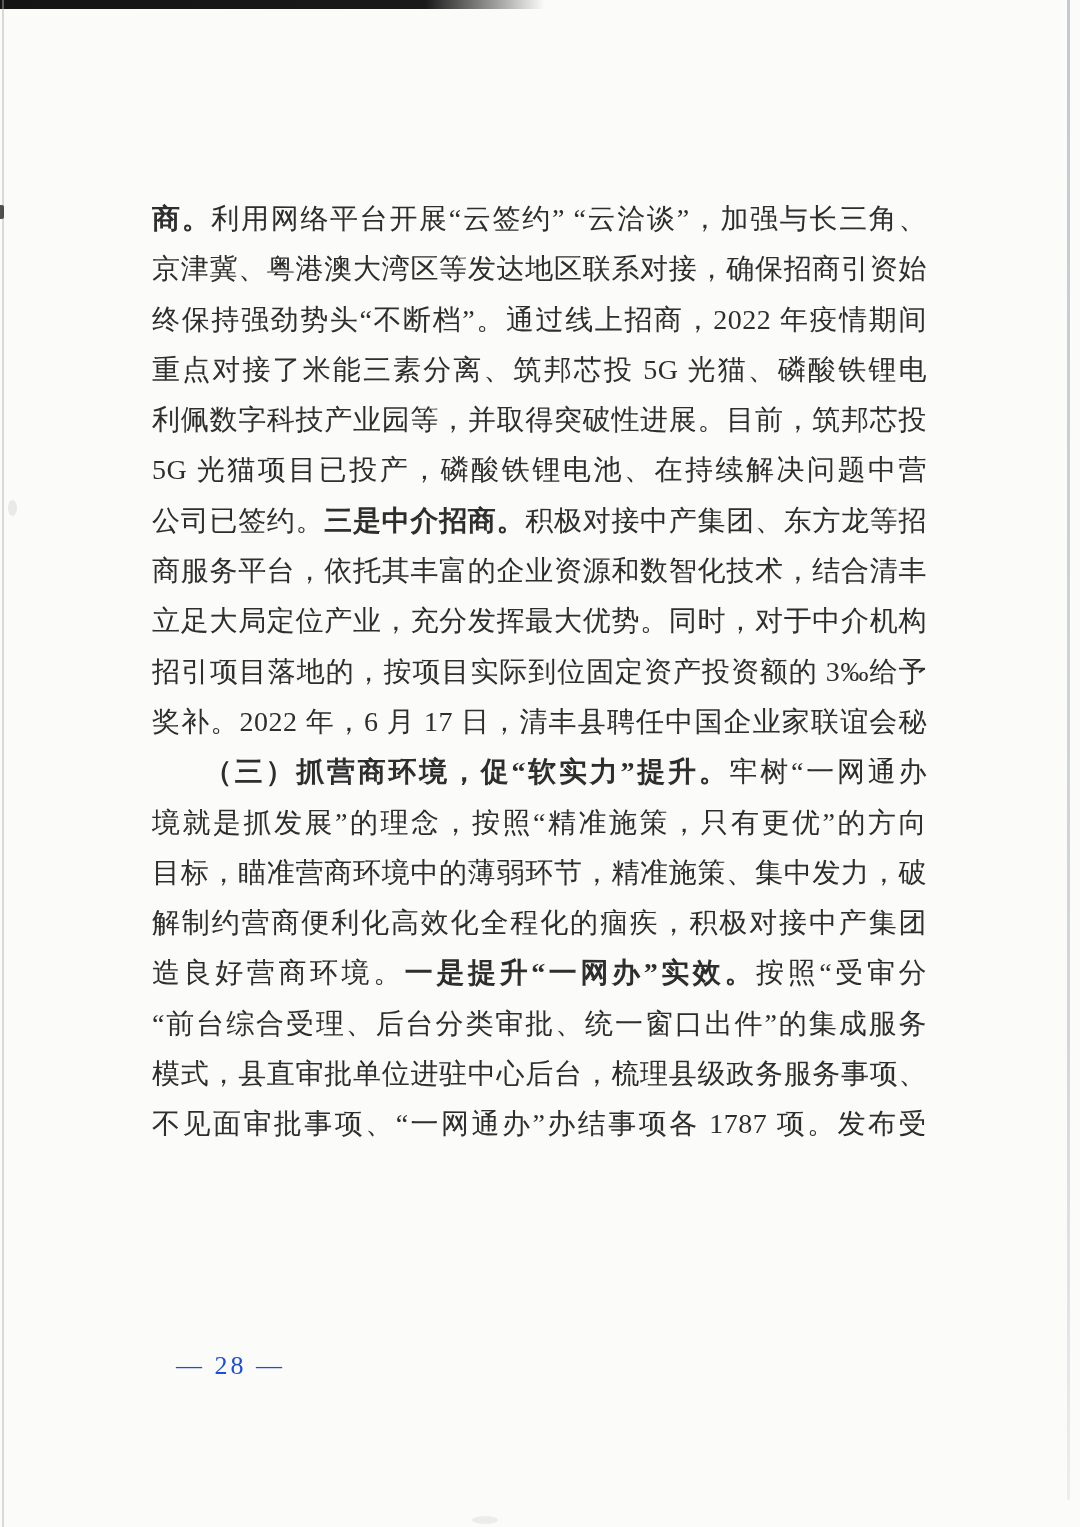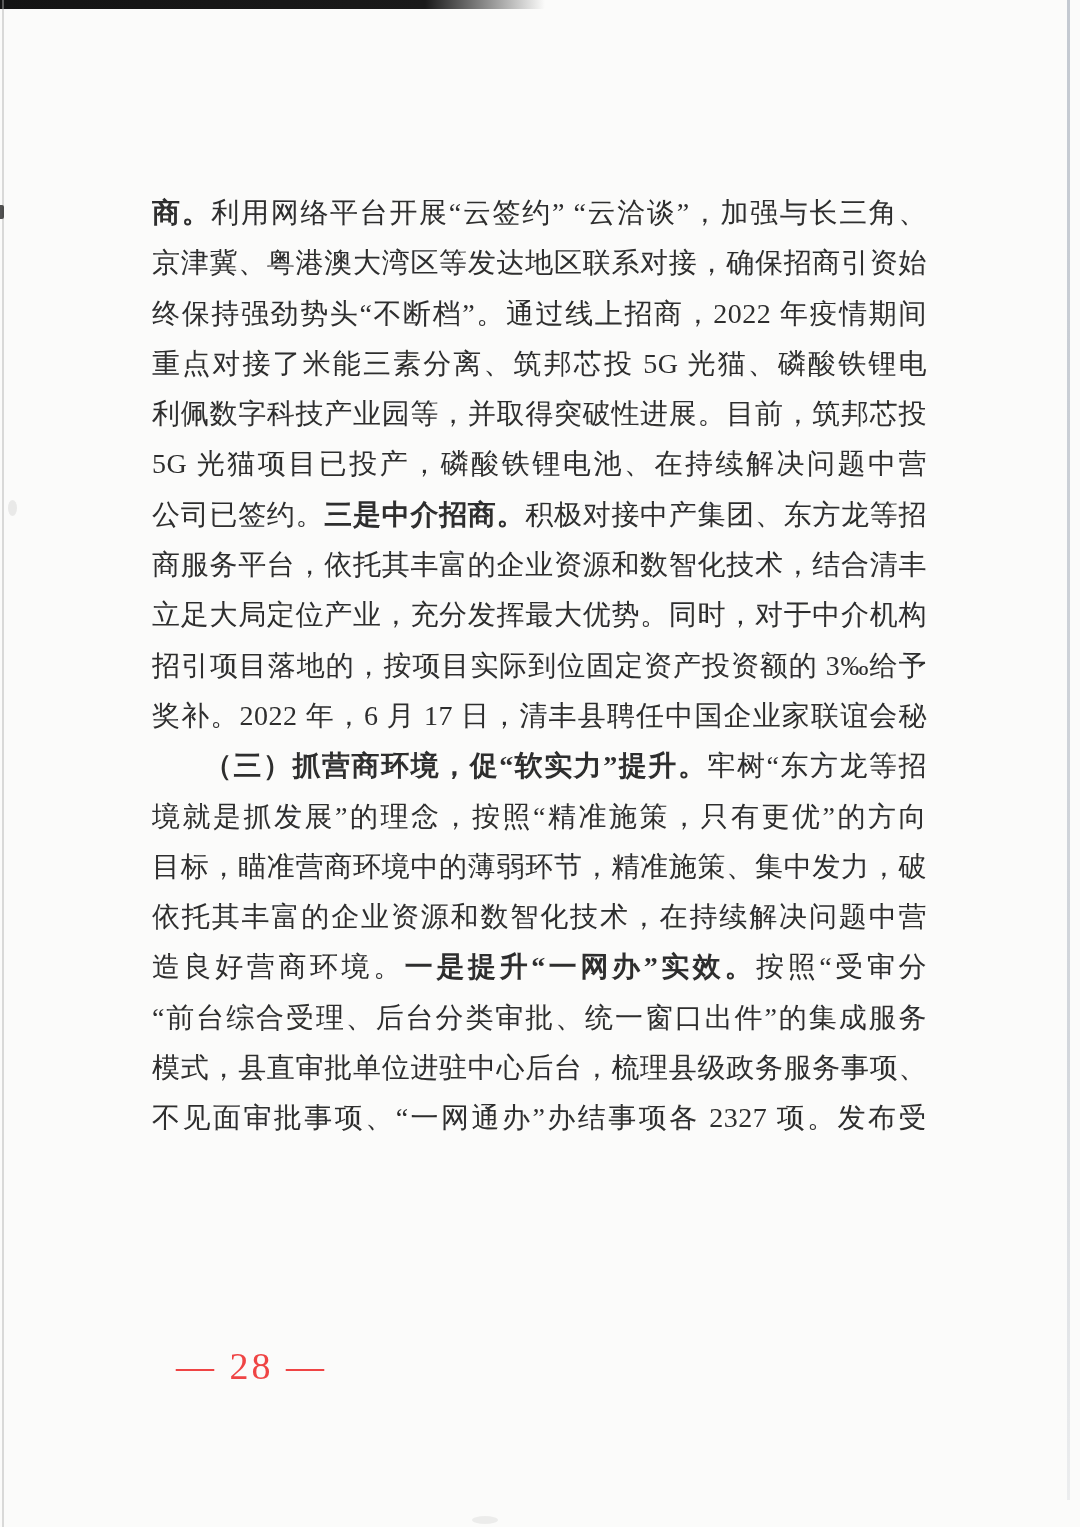--- a/index.html
+++ b/index.html
@@ -34,40 +34,40 @@
   .smudge-a {
     position: absolute; left: 8px; top: 500px; width: 9px; height: 16px;
     background: rgba(0,0,0,0.07); border-radius: 50%;
   }
   .smudge-b {
     position: absolute; left: 472px; top: 1516px; width: 26px; height: 8px;
     background: rgba(0,0,0,0.06); border-radius: 50%;
   }
   
   .text-block {
-    position: absolute; left: 152px; top: 188px; width: 775px;
+    position: absolute; left: 152px; top: 194px; width: 775px;
   }
   .line {
     height: 50.3px;
     line-height: 50.3px;
     font-size: 28px;
     letter-spacing: 0.5px;
     overflow: hidden;
     text-align: left;
   }
   .line.justify {
     text-align: justify;
     text-align-last: justify;
   }
   .line.indent { text-indent: 52px; }
   .seg.bold { font-weight: 700; }
   .page-number {
     position: absolute; left: 176px; top: 1346px;
-    font-size: 38px; line-height: 40px; letter-spacing: 3px;
-    color: #ef4444;
+    font-size: 26px; line-height: 40px; letter-spacing: 3px;
+    color: #1d4ed8;
   }
 </style>
 </head>
 <body>
 
 <div class="page">
   <div class="top-bar"></div>
   <div class="edge-left"></div>
   <div class="edge-right"></div>
   <div class="edge-tick"></div>
@@ -79,24 +79,24 @@
       <div class="line justify"><span class="seg">京津冀、粤港澳大湾区等发达地区联系对接，确保招商引资始</span></div>
       <div class="line justify"><span class="seg">终保持强劲势头“不断档”。通过线上招商，2022 年疫情期间</span></div>
       <div class="line justify"><span class="seg">重点对接了米能三素分离、筑邦芯投 5G 光猫、磷酸铁锂电池、</span></div>
       <div class="line justify"><span class="seg">利佩数字科技产业园等，并取得突破性进展。目前，筑邦芯投</span></div>
       <div class="line justify"><span class="seg">5G 光猫项目已投产，磷酸铁锂电池、在持续解决问题中营</span></div>
       <div class="line justify"><span class="seg">公司已签约。</span><span class="seg bold">三是中介招商。</span><span class="seg">积极对接中产集团、东方龙等招</span></div>
       <div class="line justify"><span class="seg">商服务平台，依托其丰富的企业资源和数智化技术，结合清丰</span></div>
       <div class="line justify"><span class="seg">立足大局定位产业，充分发挥最大优势。同时，对于中介机构</span></div>
       <div class="line justify"><span class="seg">招引项目落地的，按项目实际到位固定资产投资额的 3‰给予</span></div>
       <div class="line justify"><span class="seg">奖补。2022 年，6 月 17 日，清丰县聘任中国企业家联谊会秘</span></div>
-      <div class="line justify indent"><span class="seg bold">（三）抓营商环境，促“软实力”提升。</span><span class="seg">牢树“东方龙等招</span></div>
+      <div class="line justify indent"><span class="seg bold">（三）抓营商环境，促“软实力”提升。</span><span class="seg">牢树“一网通办</span></div>
       <div class="line justify"><span class="seg">境就是抓发展”的理念，按照“精准施策，只有更优”的方向</span></div>
       <div class="line justify"><span class="seg">目标，瞄准营商环境中的薄弱环节，精准施策、集中发力，破</span></div>
-      <div class="line justify"><span class="seg">依托其丰富的企业资源和数智化技术，在持续解决问题中营</span></div>
+      <div class="line justify"><span class="seg">解制约营商便利化高效化全程化的痼疾，积极对接中产集团</span></div>
       <div class="line justify"><span class="seg">造良好营商环境。</span><span class="seg bold">一是提升“一网办”实效。</span><span class="seg">按照“受审分</span></div>
       <div class="line justify"><span class="seg">“前台综合受理、后台分类审批、统一窗口出件”的集成服务</span></div>
       <div class="line justify"><span class="seg">模式，县直审批单位进驻中心后台，梳理县级政务服务事项、</span></div>
-      <div class="line justify"><span class="seg">不见面审批事项、“一网通办”办结事项各 2327 项。发布受</span></div>
+      <div class="line justify"><span class="seg">不见面审批事项、“一网通办”办结事项各 1787 项。发布受</span></div>
     </div>
 
   <div class="page-number">— 28 —</div>
 </div>
 
 </body></html>

